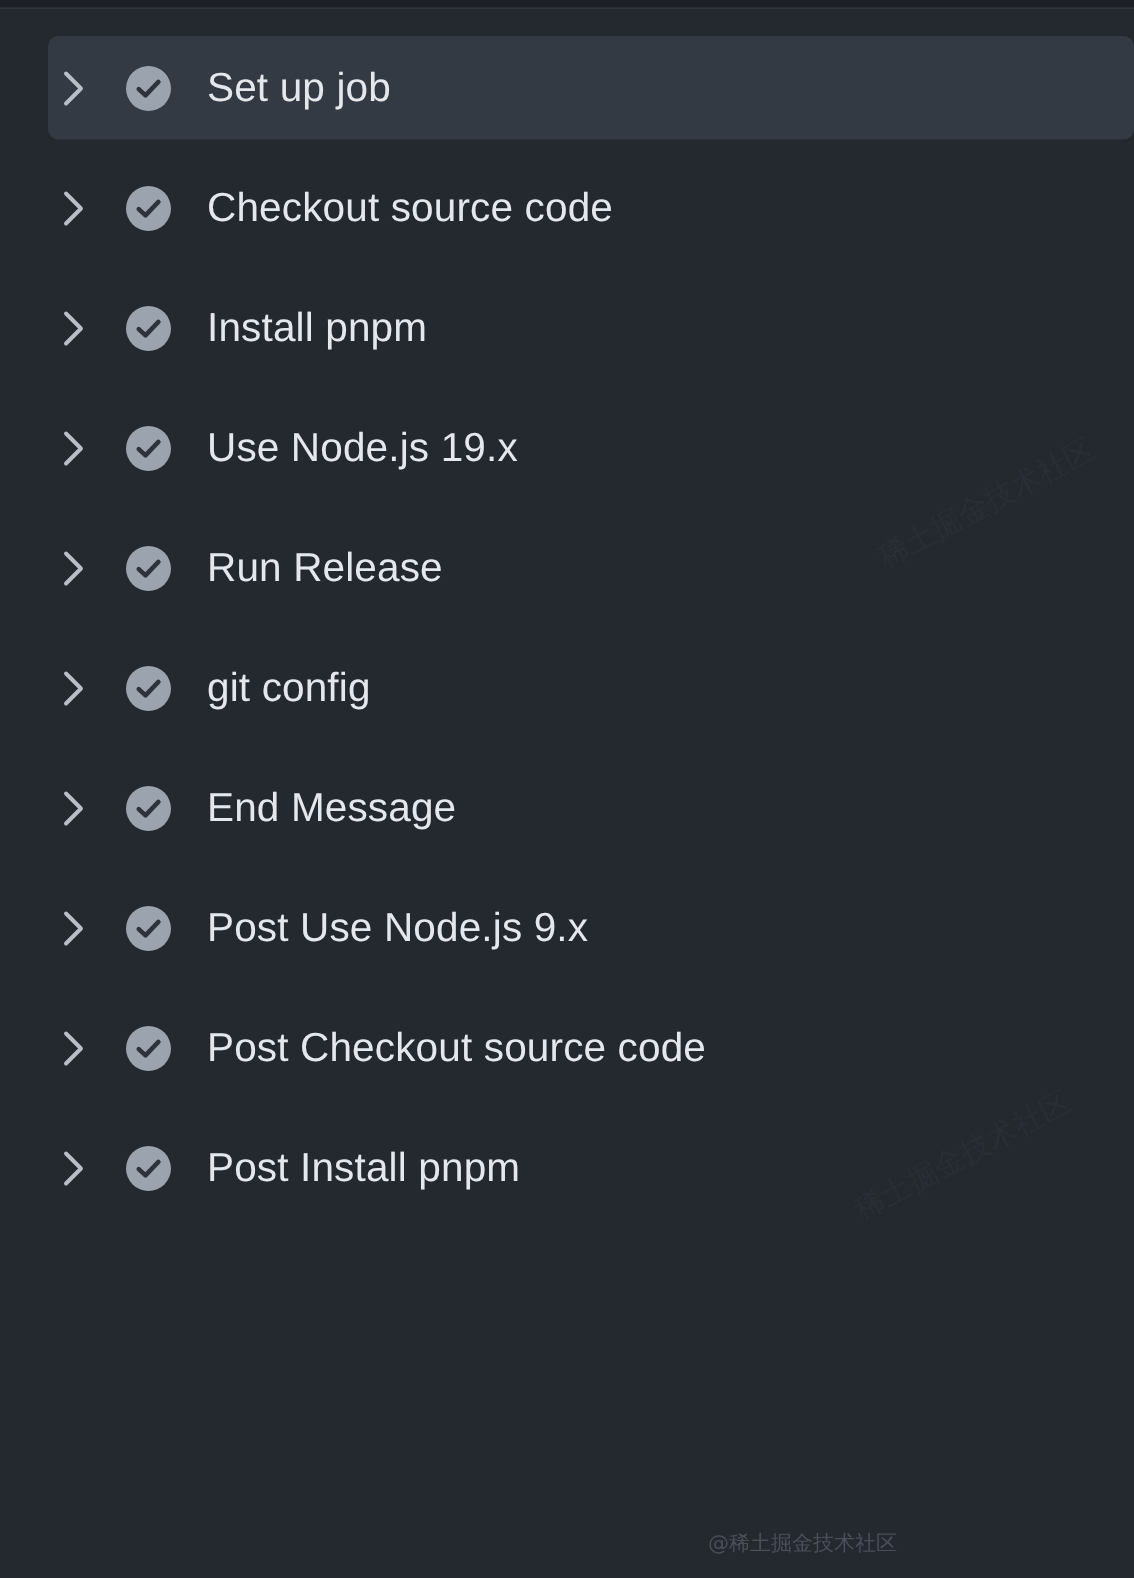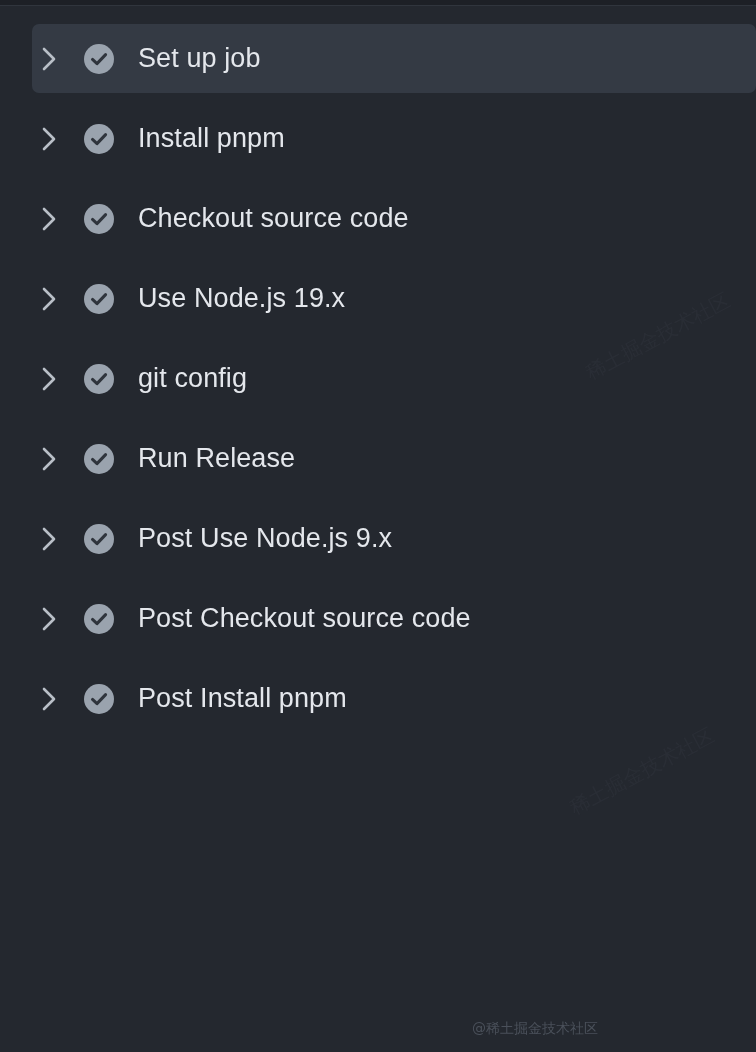--- a/index.html
+++ b/index.html
@@ -144,81 +144,96 @@
           <svg width="18" height="28" viewBox="0 0 18 28">
             <path d="M3 4 L13 14 L3 24" fill="none" stroke="#b9bfc7" stroke-width="2.6" stroke-linecap="round" stroke-linejoin="round"></path>
           </svg>
         </div>
         <div class="status-icon">
           <svg width="34" height="34" viewBox="0 0 34 34">
             <circle cx="17" cy="17" r="15" fill="#9aa3ae"></circle>
             <path d="M10.5 17.4 L15 21.6 L23.6 12.6" fill="none" stroke="#2f343c" stroke-width="3" stroke-linecap="round" stroke-linejoin="round"></path>
           </svg>
         </div>
+        <div class="step-label">Checkout source code</div>
+      </div>
+      <div class="step-row">
+        <div class="row-bg"></div>
+        <div class="chevron">
+          <svg width="18" height="28" viewBox="0 0 18 28">
+            <path d="M3 4 L13 14 L3 24" fill="none" stroke="#b9bfc7" stroke-width="2.6" stroke-linecap="round" stroke-linejoin="round"></path>
+          </svg>
+        </div>
+        <div class="status-icon">
+          <svg width="34" height="34" viewBox="0 0 34 34">
+            <circle cx="17" cy="17" r="15" fill="#9aa3ae"></circle>
+            <path d="M10.5 17.4 L15 21.6 L23.6 12.6" fill="none" stroke="#2f343c" stroke-width="3" stroke-linecap="round" stroke-linejoin="round"></path>
+          </svg>
+        </div>
         <div class="step-label">Install pnpm</div>
       </div>
       <div class="step-row">
         <div class="row-bg"></div>
         <div class="chevron">
           <svg width="18" height="28" viewBox="0 0 18 28">
             <path d="M3 4 L13 14 L3 24" fill="none" stroke="#b9bfc7" stroke-width="2.6" stroke-linecap="round" stroke-linejoin="round"></path>
           </svg>
         </div>
         <div class="status-icon">
           <svg width="34" height="34" viewBox="0 0 34 34">
             <circle cx="17" cy="17" r="15" fill="#9aa3ae"></circle>
             <path d="M10.5 17.4 L15 21.6 L23.6 12.6" fill="none" stroke="#2f343c" stroke-width="3" stroke-linecap="round" stroke-linejoin="round"></path>
           </svg>
         </div>
-        <div class="step-label">Checkout source code</div>
-      </div>
-      <div class="step-row">
-        <div class="row-bg"></div>
-        <div class="chevron">
-          <svg width="18" height="28" viewBox="0 0 18 28">
-            <path d="M3 4 L13 14 L3 24" fill="none" stroke="#b9bfc7" stroke-width="2.6" stroke-linecap="round" stroke-linejoin="round"></path>
-          </svg>
-        </div>
-        <div class="status-icon">
-          <svg width="34" height="34" viewBox="0 0 34 34">
-            <circle cx="17" cy="17" r="15" fill="#9aa3ae"></circle>
-            <path d="M10.5 17.4 L15 21.6 L23.6 12.6" fill="none" stroke="#2f343c" stroke-width="3" stroke-linecap="round" stroke-linejoin="round"></path>
-          </svg>
-        </div>
         <div class="step-label">Use Node.js 19.x</div>
       </div>
       <div class="step-row">
         <div class="row-bg"></div>
         <div class="chevron">
           <svg width="18" height="28" viewBox="0 0 18 28">
             <path d="M3 4 L13 14 L3 24" fill="none" stroke="#b9bfc7" stroke-width="2.6" stroke-linecap="round" stroke-linejoin="round"></path>
           </svg>
         </div>
         <div class="status-icon">
           <svg width="34" height="34" viewBox="0 0 34 34">
             <circle cx="17" cy="17" r="15" fill="#9aa3ae"></circle>
             <path d="M10.5 17.4 L15 21.6 L23.6 12.6" fill="none" stroke="#2f343c" stroke-width="3" stroke-linecap="round" stroke-linejoin="round"></path>
           </svg>
         </div>
+        <div class="step-label">Run Release</div>
+      </div>
+      <div class="step-row">
+        <div class="row-bg"></div>
+        <div class="chevron">
+          <svg width="18" height="28" viewBox="0 0 18 28">
+            <path d="M3 4 L13 14 L3 24" fill="none" stroke="#b9bfc7" stroke-width="2.6" stroke-linecap="round" stroke-linejoin="round"></path>
+          </svg>
+        </div>
+        <div class="status-icon">
+          <svg width="34" height="34" viewBox="0 0 34 34">
+            <circle cx="17" cy="17" r="15" fill="#9aa3ae"></circle>
+            <path d="M10.5 17.4 L15 21.6 L23.6 12.6" fill="none" stroke="#2f343c" stroke-width="3" stroke-linecap="round" stroke-linejoin="round"></path>
+          </svg>
+        </div>
         <div class="step-label">git config</div>
       </div>
       <div class="step-row">
         <div class="row-bg"></div>
         <div class="chevron">
           <svg width="18" height="28" viewBox="0 0 18 28">
             <path d="M3 4 L13 14 L3 24" fill="none" stroke="#b9bfc7" stroke-width="2.6" stroke-linecap="round" stroke-linejoin="round"></path>
           </svg>
         </div>
         <div class="status-icon">
           <svg width="34" height="34" viewBox="0 0 34 34">
             <circle cx="17" cy="17" r="15" fill="#9aa3ae"></circle>
             <path d="M10.5 17.4 L15 21.6 L23.6 12.6" fill="none" stroke="#2f343c" stroke-width="3" stroke-linecap="round" stroke-linejoin="round"></path>
           </svg>
         </div>
-        <div class="step-label">Run Release</div>
+        <div class="step-label">End Message</div>
       </div>
       <div class="step-row">
         <div class="row-bg"></div>
         <div class="chevron">
           <svg width="18" height="28" viewBox="0 0 18 28">
             <path d="M3 4 L13 14 L3 24" fill="none" stroke="#b9bfc7" stroke-width="2.6" stroke-linecap="round" stroke-linejoin="round"></path>
           </svg>
         </div>
         <div class="status-icon">
           <svg width="34" height="34" viewBox="0 0 34 34">

